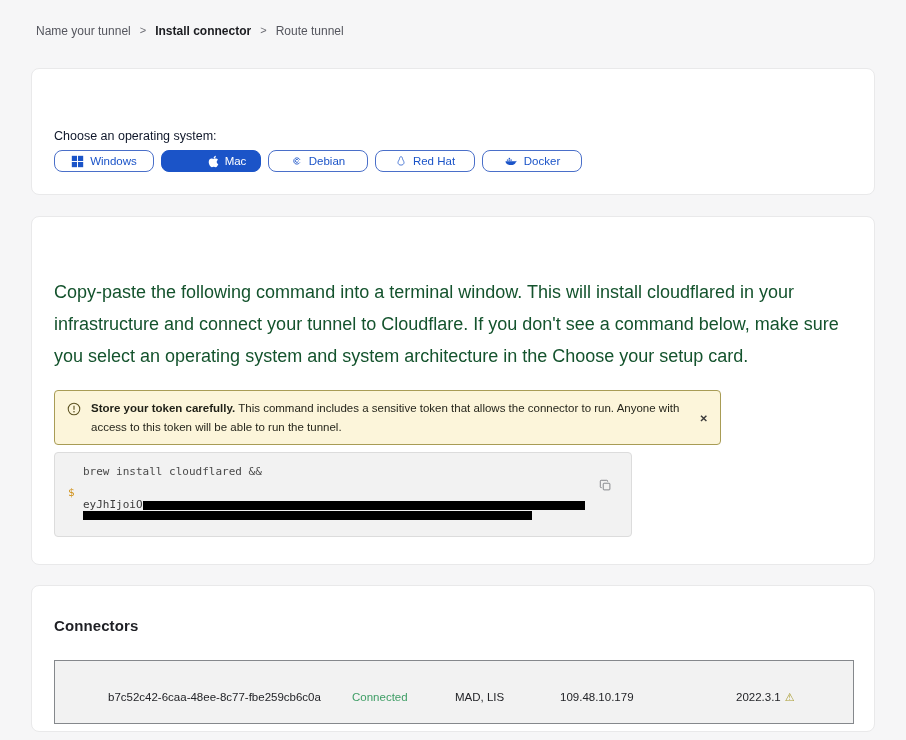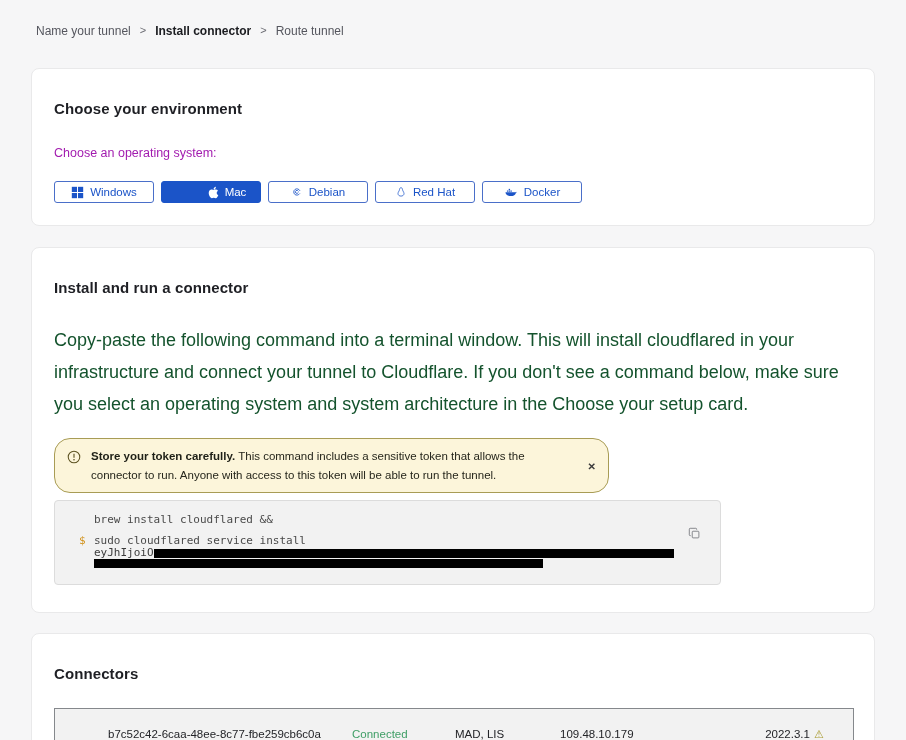--- a/index.html
+++ b/index.html
@@ -26,68 +26,68 @@
   .card {
     background: #fff;
     border: 1px solid #e9e9ea;
     border-radius: 8px;
     margin-top: 21px;
   }
   .card h2 { font-size: 15px; font-weight: 700; color: #1e1f24; letter-spacing: .1px; }
 
   
   .card-env { padding: 31px 22px 22px; margin-top: 30px; }
-  .os-label { font-size: 12.5px; color: #a21caf; margin: 29px 0 21px; }
+  .os-label { font-size: 12.5px; color: #0f172a; margin: 29px 0 7px; }
   .os-row { display: flex; gap: 7px; }
   .os-btn {
     width: 100px; height: 22px;
     display: flex; align-items: center; justify-content: center; gap: 6px;
     background: #fff;
     border: 1px solid #4a6fc9;
-    border-radius: 3px;
+    border-radius: 8px;
     color: #1b54c8;
     font-family: "Liberation Sans", sans-serif;
     font-size: 11.5px;
     cursor: pointer;
   }
   .os-btn svg { flex: 0 0 auto; }
   .os-btn.selected { background: #1b54c8; border-color: #1b54c8; color: #fff; padding-left: 32px; }
 
   
   .card-install { padding: 31px 22px 27px; }
   .card-install p {
     font-size: 18px; line-height: 1.78; color: #14532d;
     margin: 28px 0 18px; max-width: 795px;
   }
   .alert {
     position: relative;
-    width: 555px;
+    width: 667px;
     background: #fcf5da;
     border: 1px solid #a89c55;
-    border-radius: 16px;
+    border-radius: 4px;
     padding: 8px 40px 8px 12px;
     display: flex; gap: 10px;
     font-size: 11.5px; line-height: 1.62; color: #26261c;
   }
   .alert .alert-icon { margin-top: 3px; }
   .alert b { font-weight: 700; color: #1f2017; }
   .alert .close-btn {
     position: absolute; right: 12px; top: 50%; transform: translateY(-50%);
     background: none; border: none; cursor: pointer;
     font-size: 10px; font-weight: 700; color: #3a3a3a;
     font-family: "Liberation Sans", sans-serif;
   }
   .codeblock {
     position: relative;
-    width: 667px;
+    width: 578px;
     margin-top: 7px;
     background: #f2f2f2;
     border: 1px solid #dcdcdc;
     border-radius: 4px;
-    padding: 12px 46px 13px 24px;
+    padding: 12px 46px 13px 13px;
     font-family: "DejaVu Sans Mono", "Liberation Mono", monospace;
     font-size: 11px; color: #4a4a4a;
   }
   .code-row { display: flex; }
   .code-row .prompt-col { width: 15px; flex: 0 0 15px; color: #d2941f; }
   .code-row.second { margin-top: 8px; }
   .token-line { padding-left: 15px; line-height: 10px; margin-top: 1px; display: flex; align-items: center; }
   .token-line .token-text { font-size: 11px; color: #3c3c3c; }
   .redact { background: #000; height: 9px; display: inline-block; }
   .redact.bar1 { width: 534px; }
@@ -102,40 +102,39 @@
   .card-connectors { padding: 31px 22px 7px; margin-top: 20px; }
   .conn-table {
     width: 800px;
     margin-top: 26px;
     background: #f2f2f2;
     border: 1px solid #85888c;
     padding: 19px 0 20px 53px;
   }
   .t-row { display: grid; grid-template-columns: 244px 103px 105px 176px auto; }
   .t-row.head { font-size: 11.5px; font-weight: 700; color: #35363b; }
-  .t-row.body { font-size: 11.5px; color: #232428; }
+  .t-row.body { font-size: 11.5px; color: #232428; margin-top: 11px; }
   .status-connected { color: #3f9e66; }
-  .version-cell { display: flex; align-items: center; gap: 4px; justify-content: center; }
+  .version-cell { display: flex; align-items: center; gap: 4px; }
   .warn-tri { color: #a89a2e; font-size: 11px; line-height: 1; }
 </style>
 </head>
 <body>
 
 <div class="page">
 
   <nav class="breadcrumb">
     <span class="crumb">Name your tunnel</span>
     <span class="sep">&gt;</span>
     <span class="crumb active">Install connector</span>
     <span class="sep">&gt;</span>
     <span class="crumb">Route tunnel</span>
   </nav>
 
   <section class="card card-env">
-    <h2>Choose your environment</h2>
     <div class="os-label">Choose an operating system:</div>
     <div class="os-row">
 
       <button class="os-btn">
         <span>
           <svg viewBox="0 0 16 16" width="13" height="13" fill="currentColor" style="display:block">
             <rect x="1" y="1" width="6.4" height="6.4"></rect>
               <rect x="8.6" y="1" width="6.4" height="6.4"></rect>
             <rect x="1" y="8.6" width="6.4" height="6.4"></rect>
               <rect x="8.6" y="8.6" width="6.4" height="6.4"></rect>
@@ -182,21 +181,20 @@
             <path d="M2.6 12.4h16.2c1 0 2-.4 2.6-1 .2.6-.1 2-1.5 3-.2 1-1.1 2.6-3 3.5-1.4.7-3.1 1-5.2 1-4.3 0-7.4-1.6-8.7-4.5-.3-.7-.4-1.4-.4-2z"></path>
           </svg>
         </span>
         <span>Docker</span>
       </button>
 
     </div>
   </section>
 
   <section class="card card-install">
-    <h2>Install and run a connector</h2>
     <p>Copy-paste the following command into a terminal window. This will install cloudflared in your infrastructure and connect your tunnel to Cloudflare. If you don't see a command below, make sure you select an operating system and system architecture in the Choose your setup card.</p>
 
     <div class="alert">
       <span class="alert-icon">
         <svg viewBox="0 0 16 16" width="14" height="14" style="display:block">
           <circle cx="8" cy="8" r="6.6" fill="none" stroke="#5d5322" stroke-width="1.2"></circle>
           <line x1="8" y1="4.4" x2="8" y2="8.8" stroke="#5d5322" stroke-width="1.3"></line>
           <circle cx="8" cy="11.1" r=".95" fill="#5d5322"></circle>
         </svg>
       </span>
@@ -204,21 +202,20 @@
       <button class="close-btn">✕</button>
     </div>
 
     <div class="codeblock">
       <div class="code-row">
         <span class="prompt-col"></span>
         <span>brew install cloudflared &amp;&amp;</span>
       </div>
       <div class="code-row second">
         <span class="prompt-col">$</span>
-        <span>sudo cloudflared service install</span>
       </div>
       <div class="token-line">
         <span class="token-text">eyJhIjoiO</span>
         <span class="redact bar1"></span>
       </div>
       <div class="redact-row">
         <span class="redact bar2"></span>
       </div>
       <button class="copy-btn" title="">
         <svg viewBox="0 0 16 16" width="13" height="13" fill="none" stroke="#7a7d82" stroke-width="1.1" style="display:block">

